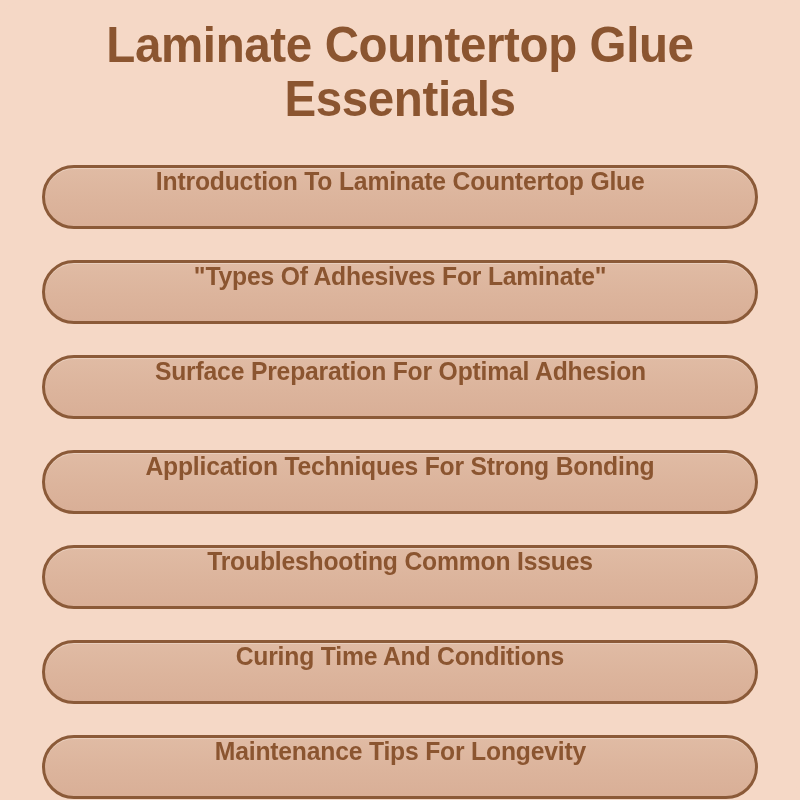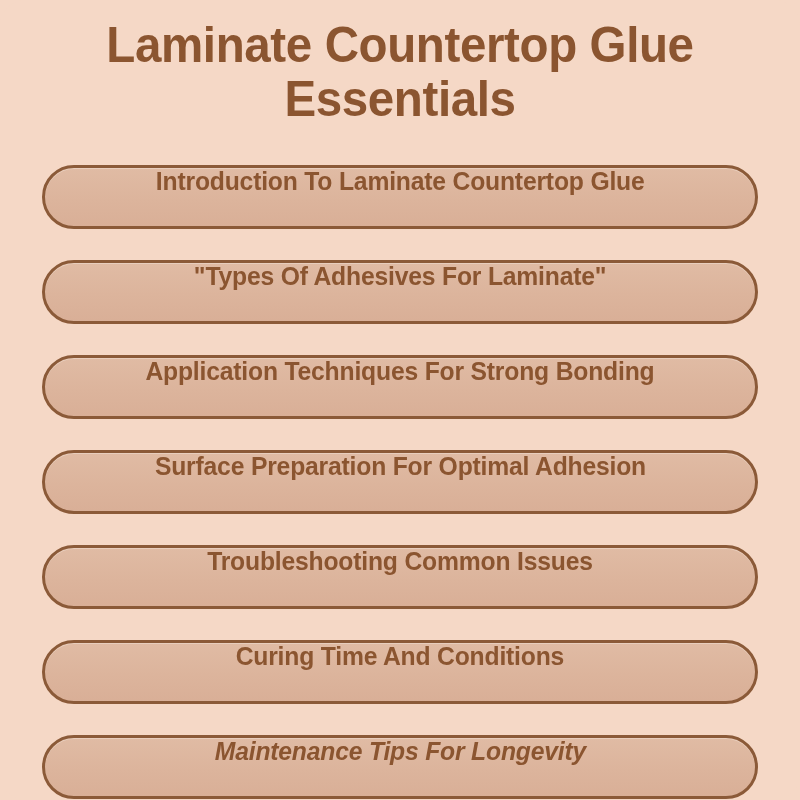--- a/index.html
+++ b/index.html
@@ -61,21 +61,20 @@
     border: 3px solid #8B5A38;
     border-radius: 34px;
     background: linear-gradient(180deg, #E0BBA4 0%, #DCB49C 55%, #D9AF97 100%);
     display: flex;
     align-items: flex-start;
     justify-content: center;
     box-shadow: 0 1px 0 rgba(255,255,255,0.28) inset;
   }
   .pill:last-child {
     margin-bottom: 8px;
-    font-style: italic;
   }
   .pill-label {
     font-family: "Liberation Sans Narrow", "Liberation Sans", "DejaVu Sans Condensed", "DejaVu Sans", sans-serif;
     font-weight: 700;
     font-size: 26px;
     line-height: 1;
     letter-spacing: -0.2px;
     color: #8B5530;
     transform: scaleX(0.95);
     transform-origin: center;
@@ -97,25 +96,25 @@
 
     <div class="pill">
       <span class="pill-label">Introduction To Laminate Countertop Glue</span>
     </div>
 
     <div class="pill">
       <span class="pill-label">"Types Of Adhesives For Laminate"</span>
     </div>
 
     <div class="pill">
-      <span class="pill-label">Application Techniques For Strong Bonding</span>
+      <span class="pill-label">Surface Preparation For Optimal Adhesion</span>
     </div>
 
     <div class="pill">
-      <span class="pill-label">Surface Preparation For Optimal Adhesion</span>
+      <span class="pill-label">Application Techniques For Strong Bonding</span>
     </div>
 
     <div class="pill">
       <span class="pill-label">Troubleshooting Common Issues</span>
     </div>
 
     <div class="pill">
       <span class="pill-label">Curing Time And Conditions</span>
     </div>
 

